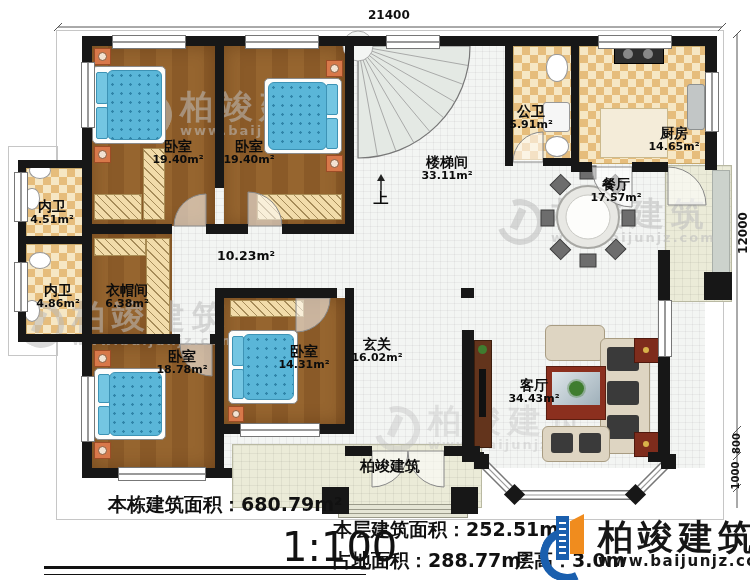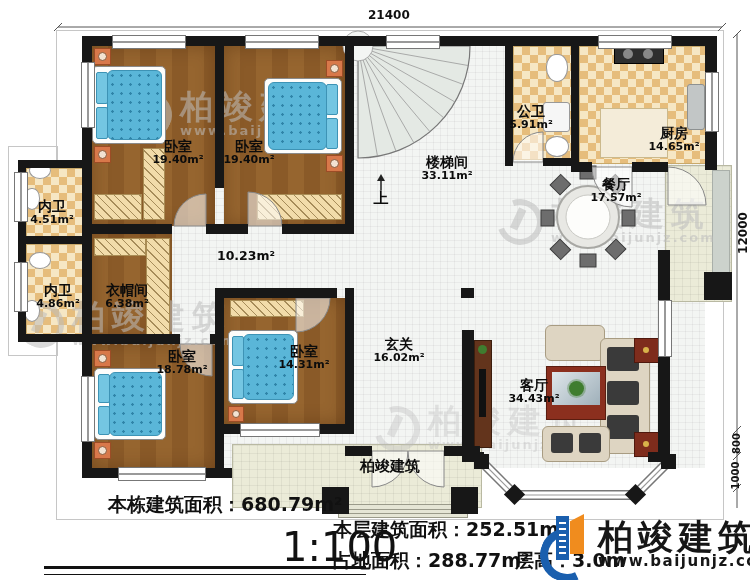--- a/index.html
+++ b/index.html
@@ -344,21 +344,21 @@
     <span class="ar" style="font-size:12.5px;">10.23m²</span>
   </div>
   <div class="abs rlabel" style="left:182px;top:362px;">
     <span class="nm">卧室</span>
     <span class="ar">18.78m²</span>
   </div>
   <div class="abs rlabel" style="left:304px;top:357px;">
     <span class="nm">卧室</span>
     <span class="ar">14.31m²</span>
   </div>
-  <div class="abs rlabel" style="left:399px;top:350px;">
+  <div class="abs rlabel" style="left:377px;top:350px;">
     <span class="nm">玄关</span>
     <span class="ar">16.02m²</span>
   </div>
   <div class="abs rlabel" style="left:534px;top:391px;">
     <span class="nm">客厅</span>
     <span class="ar">34.43m²</span>
   </div>
   <div class="abs rlabel" style="left:390px;top:467px;">
     <span class="nm" style="font-size:15px;">柏竣建筑</span>
   </div>

